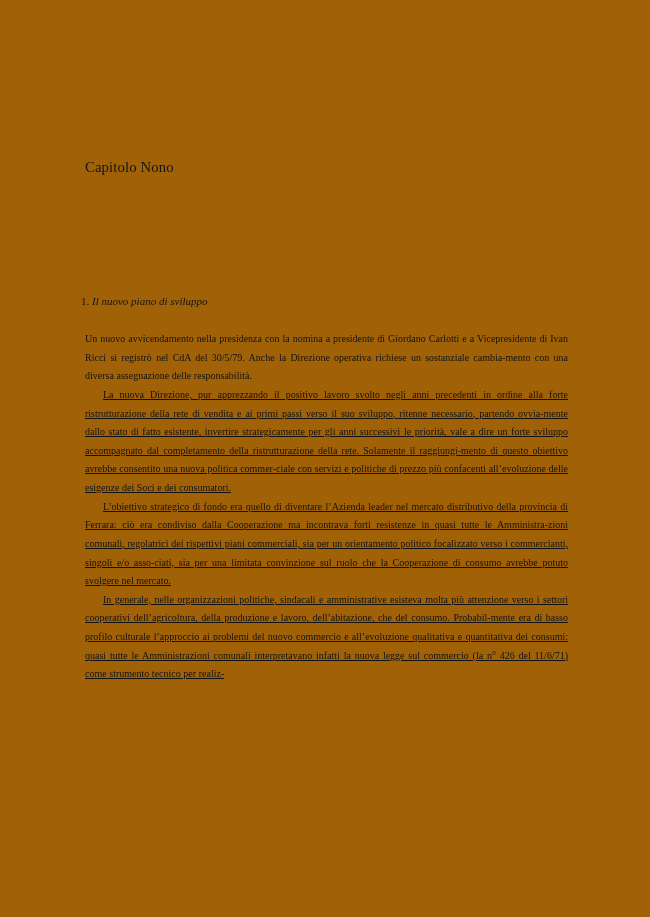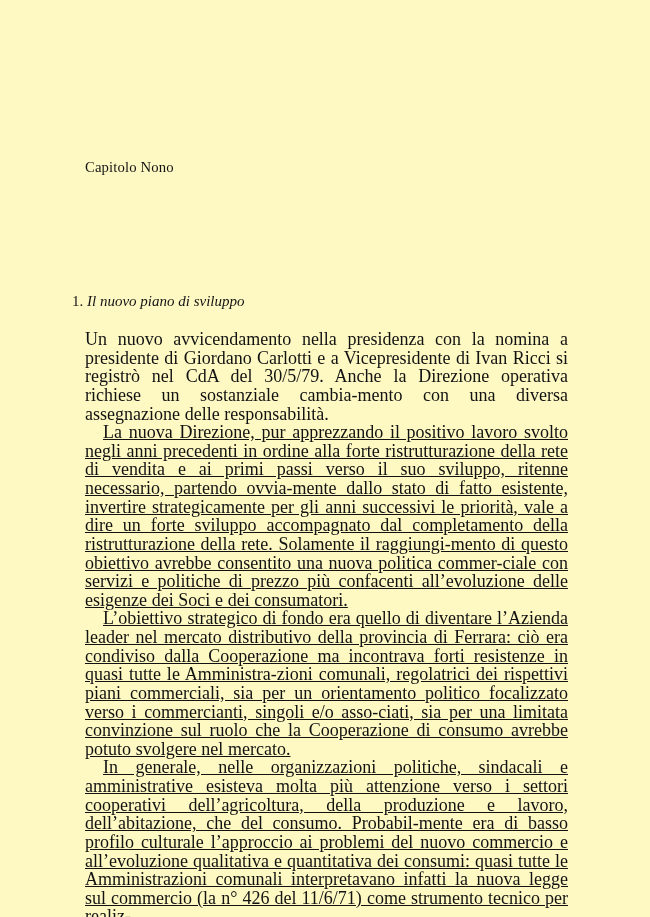--- a/index.html
+++ b/index.html
@@ -15,64 +15,64 @@
     overflow: hidden;
     position: relative;
   }
 
   .page {
     position: absolute;
     left: 0;
     top: 0;
     width: 650px;
     height: 917px;
-    background: #fef9c3;
+    background: #a16207;
   }
 
   
   .title-block {
     position: absolute;
     left: 85px;
     top: 155px;
     width: 490px;
   }
   .title-line {
     font-size: 14.7px;
     line-height: 25px;
     color: #141414;
     letter-spacing: 0.01em;
     white-space: pre;
   }
 
   
   .section-heading {
     position: absolute;
-    left: 72px;
+    left: 81px;
     top: 292px;
     width: 490px;
-    font-size: 15px;
+    font-size: 11px;
     line-height: 18px;
     color: #141414;
   }
   .section-num {
     font-style: normal;
   }
   .section-title {
     font-style: italic;
   }
 
   
   .body-text {
     position: absolute;
     left: 85px;
     top: 330px;
     width: 483px;
   }
   .para {
-    font-size: 18px;
+    font-size: 10px;
     line-height: 18.62px;
     text-align: justify;
     text-justify: inter-word;
     color: #121212;
     margin: 0;
     hyphens: none;
     word-spacing: 0.01em;
   }
   .para.indent {
     text-indent: 18px;

